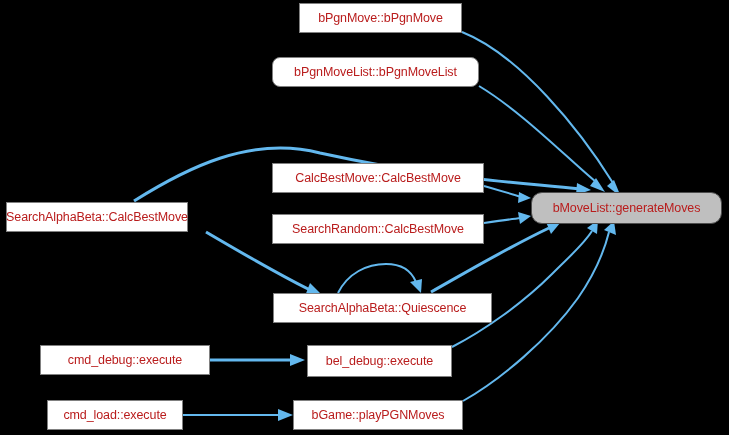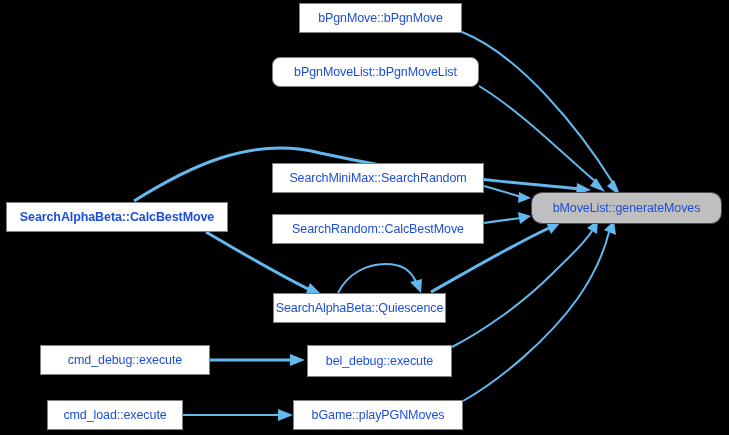--- a/index.html
+++ b/index.html
@@ -19,21 +19,21 @@
     position: absolute;
     top: 0; left: 0;
     width: 729px;
     height: 435px;
   }
   .node-box {
     position: absolute;
     box-sizing: border-box;
     border: 1px solid #808080;
     background: #ffffff;
-    color: #1d4ed8;
+    color: #b91c1c;
     display: flex;
     align-items: center;
     justify-content: center;
     font-size: 12.5px;
     line-height: 1;
     white-space: nowrap;
     letter-spacing: -0.1px;
     z-index: 5;
   }
   .node-box.highlight {
@@ -127,36 +127,36 @@
 
   <div class="node-box" style="left:299px; top:3px; width:163px; height:30px;">
     <span class="node-label">bPgnMove::bPgnMove</span>
   </div>
 
   <div class="node-box" style="left:272px; top:57px; width:207px; height:30px;border-radius:8px;">
     <span class="node-label">bPgnMoveList::bPgnMoveList</span>
   </div>
 
   <div class="node-box" style="left:272px; top:163px; width:212px; height:30px;">
-    <span class="node-label">SearchMiniMax::SearchRandom</span>
+    <span class="node-label">CalcBestMove::CalcBestMove</span>
   </div>
 
-  <div class="node-box" style="left:6px; top:202px; width:222px; height:30px;font-weight:bold;">
+  <div class="node-box" style="left:6px; top:202px; width:182px; height:30px;">
     <span class="node-label">SearchAlphaBeta::CalcBestMove</span>
   </div>
 
   <div class="node-box highlight" style="left:531px; top:192px; width:191px; height:32px;border-radius:11px;">
     <span class="node-label">bMoveList::generateMoves</span>
   </div>
 
   <div class="node-box" style="left:272px; top:214px; width:212px; height:30px;">
     <span class="node-label">SearchRandom::CalcBestMove</span>
   </div>
 
-  <div class="node-box" style="left:273px; top:293px; width:173px; height:30px;">
+  <div class="node-box" style="left:273px; top:293px; width:219px; height:30px;">
     <span class="node-label">SearchAlphaBeta::Quiescence</span>
   </div>
 
   <div class="node-box" style="left:40px; top:345px; width:170px; height:30px;">
     <span class="node-label">cmd_debug::execute</span>
   </div>
 
   <div class="node-box" style="left:307px; top:345px; width:145px; height:32px;">
     <span class="node-label">bel_debug::execute</span>
   </div>

